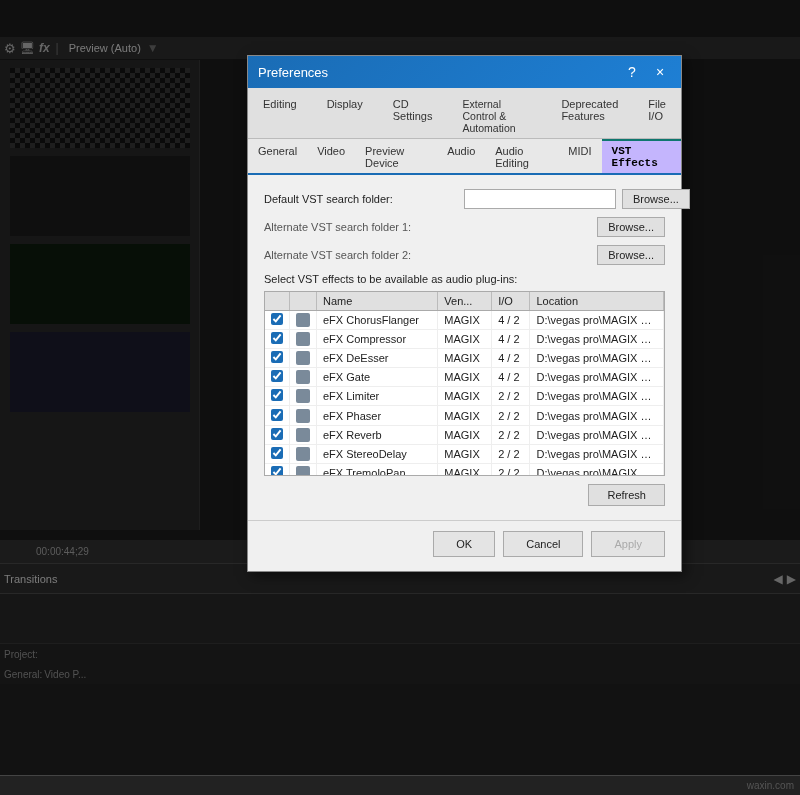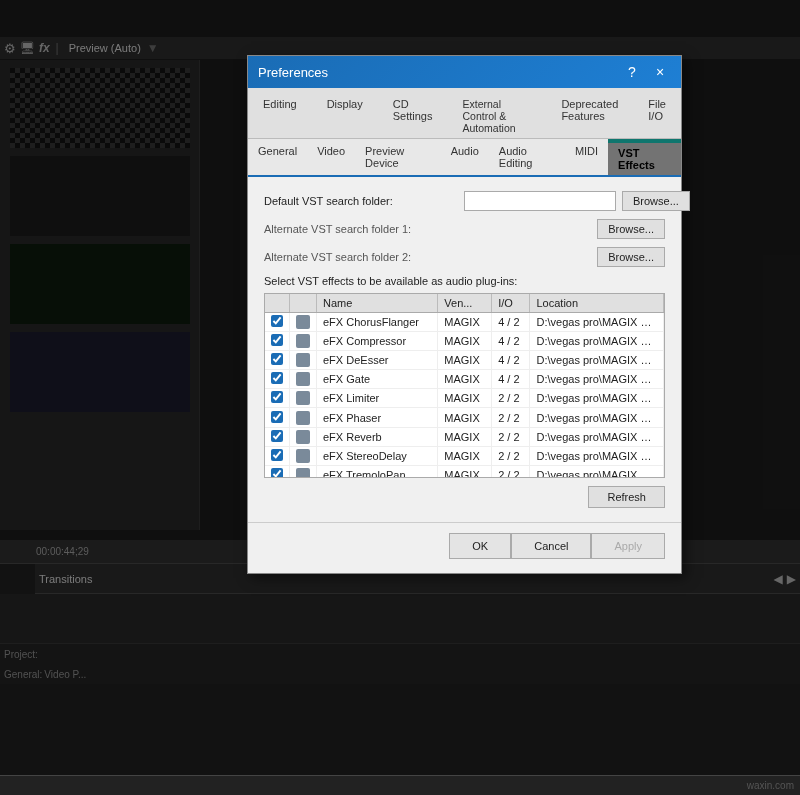--- a/index.html
+++ b/index.html
@@ -182,25 +182,26 @@
       padding-top: 2px;
     }
 
     .tab2 {
       padding: 4px 10px;
       font-size: 11px;
       color: #333;
       cursor: pointer;
     }
     .tab2.active {
-      background: #737373;
+      background: #c4b5fd;
       color: #000;
       font-weight: bold;
-      border-top: 4px solid #0f766e;
+      border-top: 2px solid #0f766e;
       margin-top: -2px;
+      font-family: Liberation Mono, monospace;
     }
 
     
     .dialog-content {
       padding: 14px 16px;
       background: #f0f0f0;
     }
 
     .field-row {
       display: flex;
@@ -327,20 +328,21 @@
       border: 1px solid #aaa;
       cursor: pointer;
       color: #222;
     }
 
     
     .dialog-footer {
       display: flex;
       justify-content: flex-end;
       padding: 10px 16px 14px;
+      gap: 8px;
       background: #f0f0f0;
       border-top: 1px solid #ccc;
     }
 
     .footer-btn {
       padding: 6px 22px;
       font-size: 11px;
       cursor: pointer;
       border: 1px solid #aaa;
       background: #e4e4e4;
@@ -407,21 +409,21 @@
   <div class="panel-thumb">
     <div style="width:100%;height:100%;background:#1a1a2a;"></div>
   </div>
 </div>
 
 <div class="timeline">
   <div class="timeline-bar">
     <span style="margin-left:32px;">00:00:44;29</span>
     <span style="margin-left:200px;">01:29:29</span>
   </div>
-  <div style="display:flex; height:30px; align-items:center; padding:0 4px; background:#2a2a2a; border-bottom:1px solid #444;margin-left:35px;">
+  <div style="display:flex; height:30px; align-items:center; padding:0 4px; background:#2a2a2a; border-bottom:1px solid #444;">
     <span style="color:#ccc; font-size:11px;">Transitions</span>
     <span style="color:#aaa; margin-left:auto; cursor:pointer;">◀</span>
     <span style="color:#aaa; cursor:pointer; margin-left:4px;">▶</span>
   </div>
   <div class="timeline-track"></div>
   <div style="height:20px; background:#222; display:flex; align-items:center; padding:0 4px;">
     <span style="color:#888; font-size:10px;">Project:</span>
   </div>
   <div style="height:20px; background:#222; display:flex; align-items:center; padding:0 4px;">
     <span style="color:#888; font-size:10px;">General:</span>

